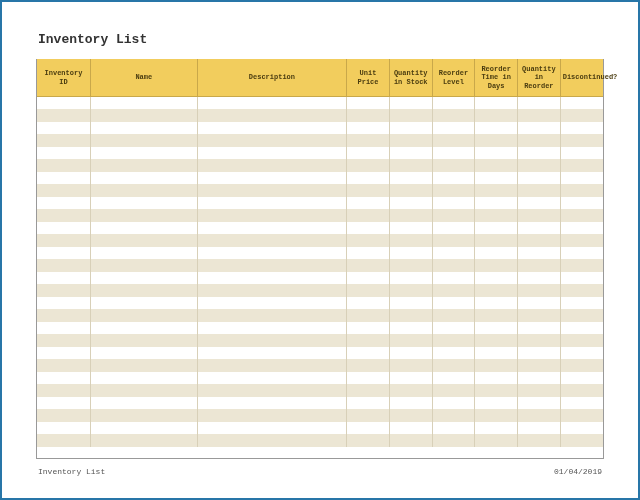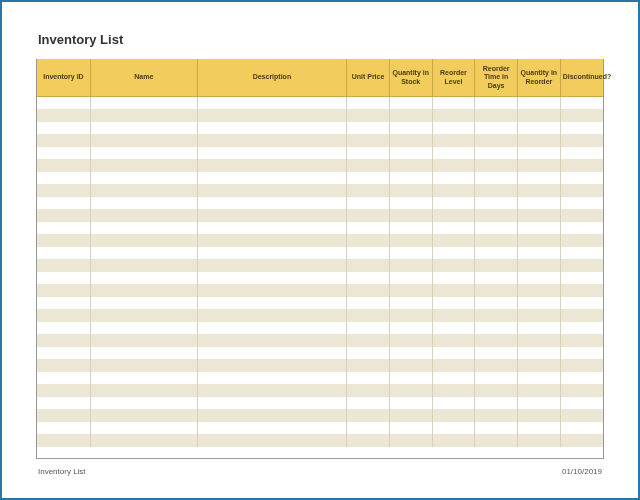--- a/index.html
+++ b/index.html
@@ -10,20 +10,21 @@
       border: 2px solid #2876a8;
       padding: 12px;
       font-family: Arial, sans-serif;
     }
     .page {
       width: 100%;
       height: 100%;
       padding: 18px 22px 10px 22px;
       display: flex;
       flex-direction: column;
+      font-family: Liberation Mono, monospace;
     }
     .title {
       font-size: 13px;
       font-weight: bold;
       color: #333;
       margin-bottom: 12px;
       padding-left: 2px;
     }
     .table-wrap {
       flex: 1;
@@ -410,15 +411,15 @@
             <td></td>
             <td></td>
             <td></td>
           </tr>
         </tbody>
     </table>
   </div>
 
   <div class="footer">
     <span>Inventory List</span>
-    <span>01/10/2019</span>
+    <span>01/04/2019</span>
   </div>
 </div>
 
 </body></html>

